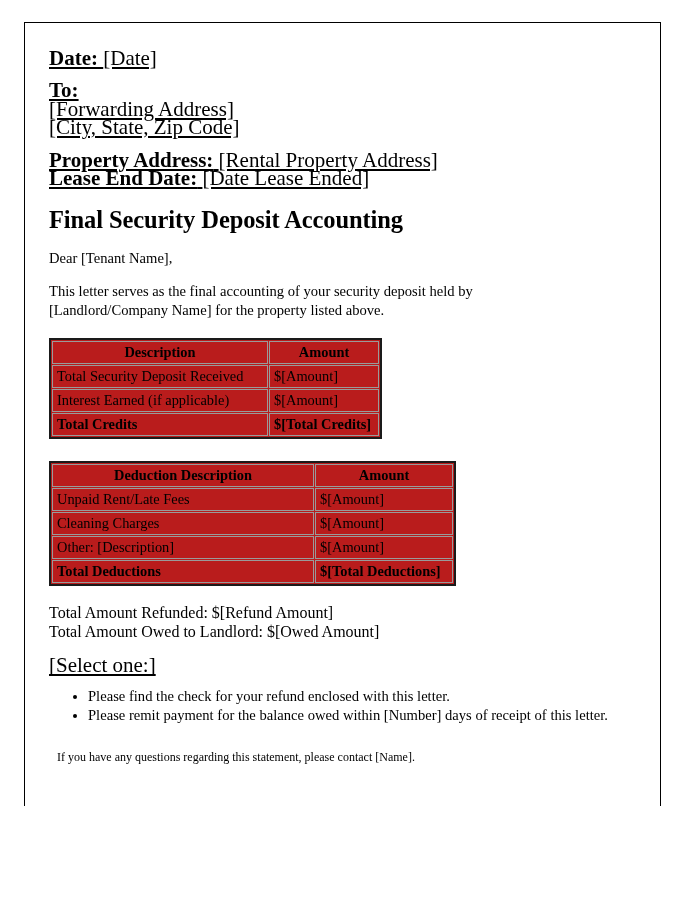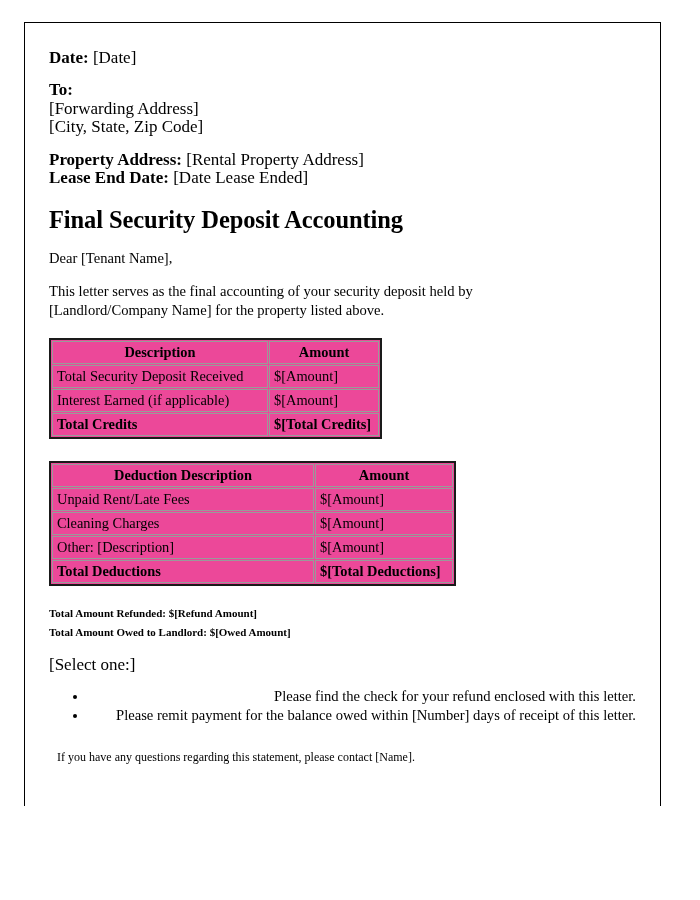--- a/index.html
+++ b/index.html
@@ -26,22 +26,23 @@
     box-sizing: border-box;
     overflow: hidden;
     background: #ffffff;
   }
 
   .page-body {
     padding: 26px 24px 0 24px;
   }
 
   .line {
-    font-size: 17px;
+    font-size: 21px;
     line-height: 18.4px;
+    text-decoration: underline;
   }
 
   .bold { font-weight: bold; }
 
   .block-gap { height: 14px; }
 
   .doc-title {
     font-size: 24.5px;
     font-weight: bold;
     line-height: 30px;
@@ -54,21 +55,21 @@
     line-height: 18.6px;
     margin: 0;
     max-width: 520px;
   }
 
   
   table.doc-table {
     border-collapse: separate;
     border-spacing: 1px;
     border: 2px solid #1a1a1a;
-    background: #ec4899;
+    background: #b91c1c;
     font-size: 14.4px;
     margin: 0;
   }
   table.doc-table td,
   table.doc-table th {
     border: 1px solid #9a9a9a;
     padding: 1px 4px 2px 4px;
     font-weight: normal;
     text-align: left;
     vertical-align: middle;
@@ -87,31 +88,30 @@
   #credits-table th.desc-col { width: 206px; }
   #credits-table td.amt-col,
   #credits-table th.amt-col  { width: 100px; }
 
   #deductions-table td.desc-col,
   #deductions-table th.desc-col { width: 252px; margin-left: 32px; }
   #deductions-table td.amt-col,
   #deductions-table th.amt-col  { width: 128px; }
 
   .totals-line {
-    font-size: 11px;
-    font-weight: bold;
+    font-size: 16px;
+    font-weight: normal;
     line-height: 18.6px;
   }
 
   ul.choice-list {
     margin: 0;
     padding-left: 39px;
     font-size: 14.6px;
     line-height: 18.8px;
-    text-align: right;
   }
   ul.choice-list li {
     margin: 0;
     padding: 0;
     max-width: 560px;
   }
 
   .clipped-line {
     font-size: 12px;
     line-height: 18.6px;

